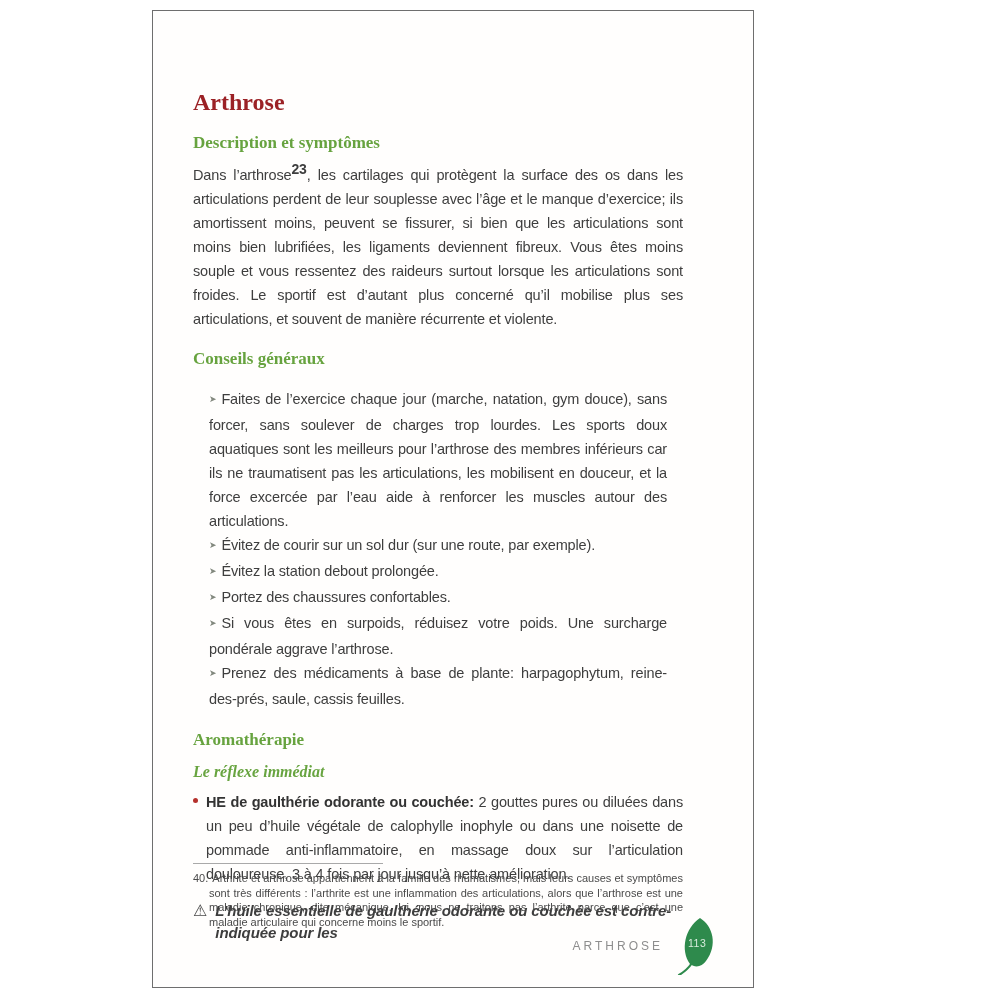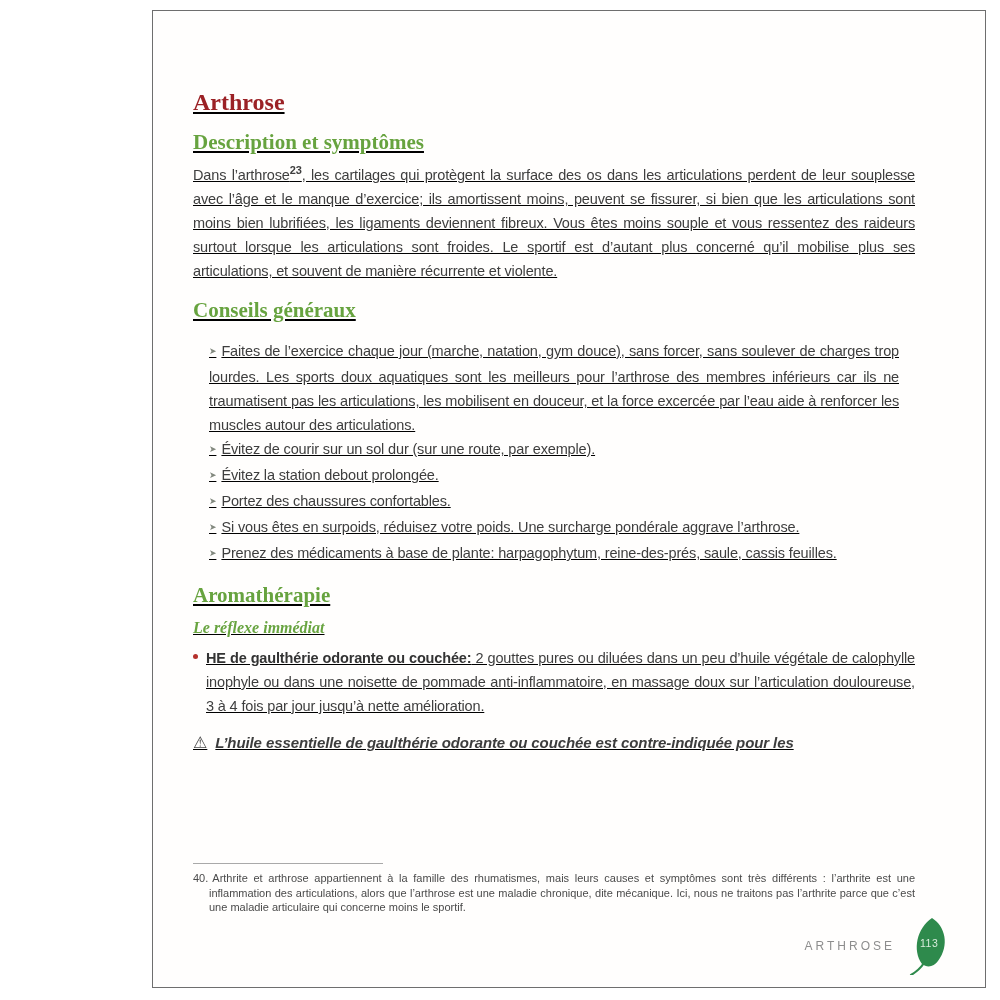--- a/index.html
+++ b/index.html
@@ -4,39 +4,38 @@
 <style>
   html, body {
     margin: 0; padding: 0;
     width: 1000px; height: 1000px;
     background: #ffffff;
     font-family: "Liberation Sans", sans-serif;
   }
   .page {
     position: absolute;
     left: 152px; top: 10px;
-    width: 834px; height: 978px;
+    width: 602px; height: 978px;
     background: #fffefd;
     border: 1px solid #6e6e6e;
     box-sizing: border-box;
-    text-decoration: underline;
   }
   .content {
     padding: 78px 70px 0 40px;
   }
   h1 {
     font-family: "Liberation Serif", serif;
     font-size: 24px; line-height: 26px;
     font-weight: bold;
     color: #9b2125;
     margin: 0 0 10px 0;
   }
   h2 {
     font-family: "Liberation Serif", serif;
-    font-size: 21px; line-height: 25px;
+    font-size: 17px; line-height: 25px;
     font-weight: 600;
     color: #67a33f;
     margin: 15px 0 8px 0;
   }
   .body {
     font-size: 14.5px;
     line-height: 24px;
     letter-spacing: -0.15px;
     color: #3e3e3e;
     text-align: justify;
@@ -44,21 +43,21 @@
   }
   .bullets { margin: 16px; }
   .bullet-item { margin: 0; }
   .arrow {
     font-size: 9px;
     color: #82887e;
     margin-right: 5px;
     position: relative; top: -2px;
   }
   sup.fnref {
-    font-size: 11px;
+    font-size: 14px;
     font-weight: bold;
     vertical-align: super;
     line-height: 0;
   }
   .subhead {
     font-family: "Liberation Serif", serif;
     font-style: italic;
     font-weight: bold;
     font-size: 16px; line-height: 20px;
     color: #68a440;

